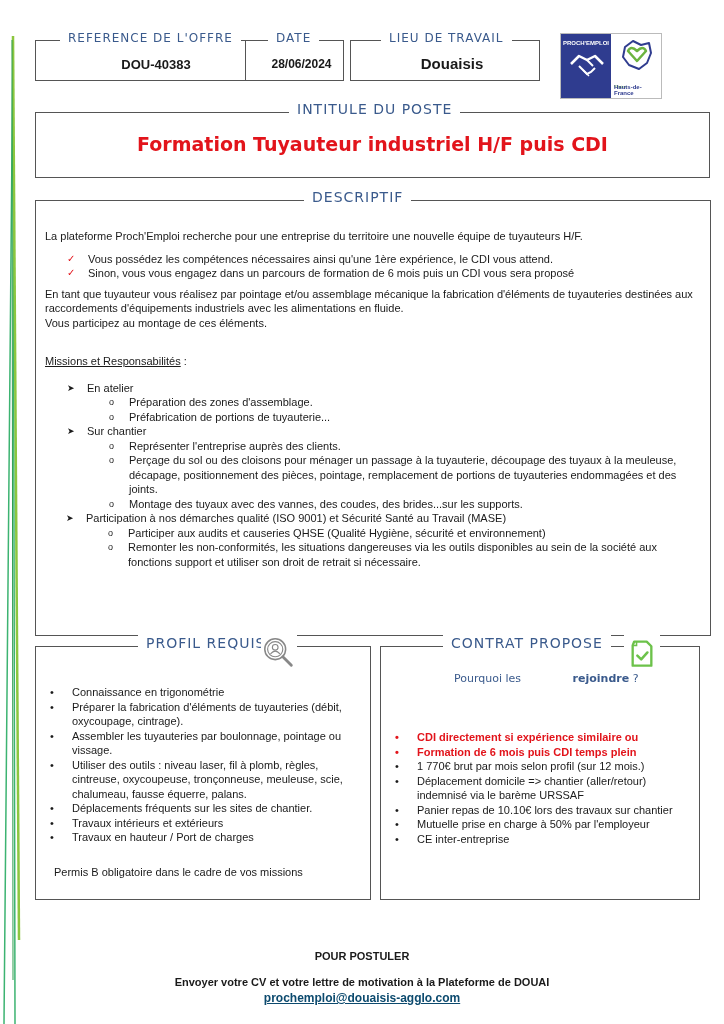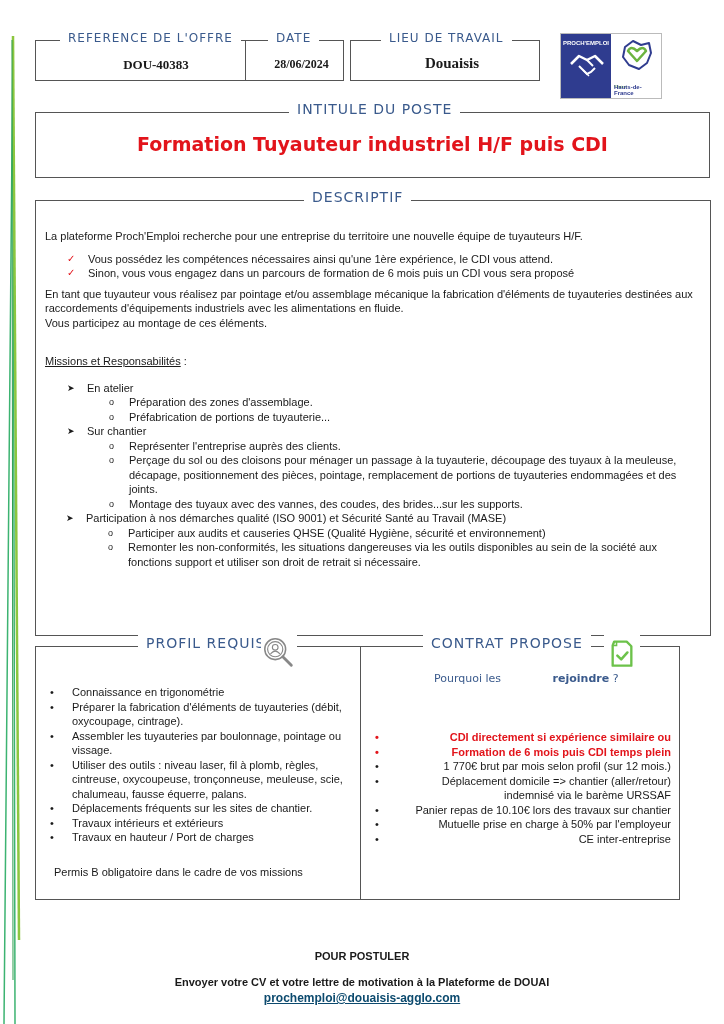--- a/index.html
+++ b/index.html
@@ -5,21 +5,21 @@
   * { box-sizing: border-box; margin: 0; padding: 0; }
   html, body { width: 724px; height: 1024px; background: #ffffff; overflow: hidden; }
   body { position: relative; font-family: "Liberation Sans", sans-serif; color: #1a1a1a; }
 
   .green-lines { position: absolute; left: 0; top: 0; width: 30px; height: 1024px; }
 
   .box { position: absolute; border: 1.5px solid #555; background: #fff; }
   .legend { position: absolute; top: -10px; background: #fff; padding: 0 8px;
             font-family: "DejaVu Sans", sans-serif; color: #3a5a8c; font-size: 12px; letter-spacing: 1px; white-space: nowrap; }
   .legend.big { font-size: 14px; top: -12px; }
-  .head-value { position: absolute; left: 14px; right: 0; text-align: center; font-weight: bold; font-family: Liberation Serif, serif; }
+  .head-value { position: absolute; left: 14px; right: 0; text-align: center; font-weight: bold; font-family: Liberation Sans, sans-serif; }
 
   
   #ref-box { left: 35px; top: 40px; width: 228px; height: 41px; }
   #date-box { left: 245px; top: 40px; width: 99px; height: 41px; }
   #lieu-box { left: 350px; top: 40px; width: 190px; height: 41px; }
   #ref-box .head-value, #date-box .head-value { top: 16px; font-size: 13px; }
   #date-box .head-value { font-size: 12px; }
   #lieu-box .head-value { top: 14px; font-size: 15px; }
 
   
@@ -55,21 +55,21 @@
   #profil-box { left: 35px; top: 646px; width: 336px; height: 254px; }
   #profil-box .legend { left: 102px; }
   .profil-icon { position: absolute; left: 290px; top: -10px; width: 38px; height: 38px; background: #fff; }
   .blist { list-style: none; font-size: 11px; line-height: 14.5px; }
   .blist li { position: relative; padding-left: 26px; }
   .blist li .dot { position: absolute; left: 4px; top: 0; }
   #profil-list { position: absolute; left: 10px; top: 38px; right: 8px; }
   .permis { position: absolute; left: 18px; top: 219px; font-size: 11px; }
 
   
-  #contrat-box { left: 360px; top: 646px; width: 320px; height: 254px; text-align: right; }
+  #contrat-box { left: 380px; top: 646px; width: 320px; height: 254px; }
   #contrat-box .legend { left: 62px; font-size: 14px; top: -12px; }
   .contrat-icon { position: absolute; left: 243px; top: -12px; width: 36px; height: 38px; background: #fff; padding: 0 4px; }
   .subtitle { position: absolute; left: 73px; top: 25px; font-family: "DejaVu Sans", sans-serif; color: #3a5a8c; font-size: 11px; }
   .subtitle b { font-weight: bold; margin-left: 48px; }
   #contrat-list { position: absolute; left: 10px; top: 83px; right: 8px; }
   .red-b { color: #e2141b; font-weight: bold; }
 
   
   .footer { position: absolute; left: 0; width: 724px; text-align: center; font-size: 11px; }
   #f1 { top: 950px; font-weight: bold; }

